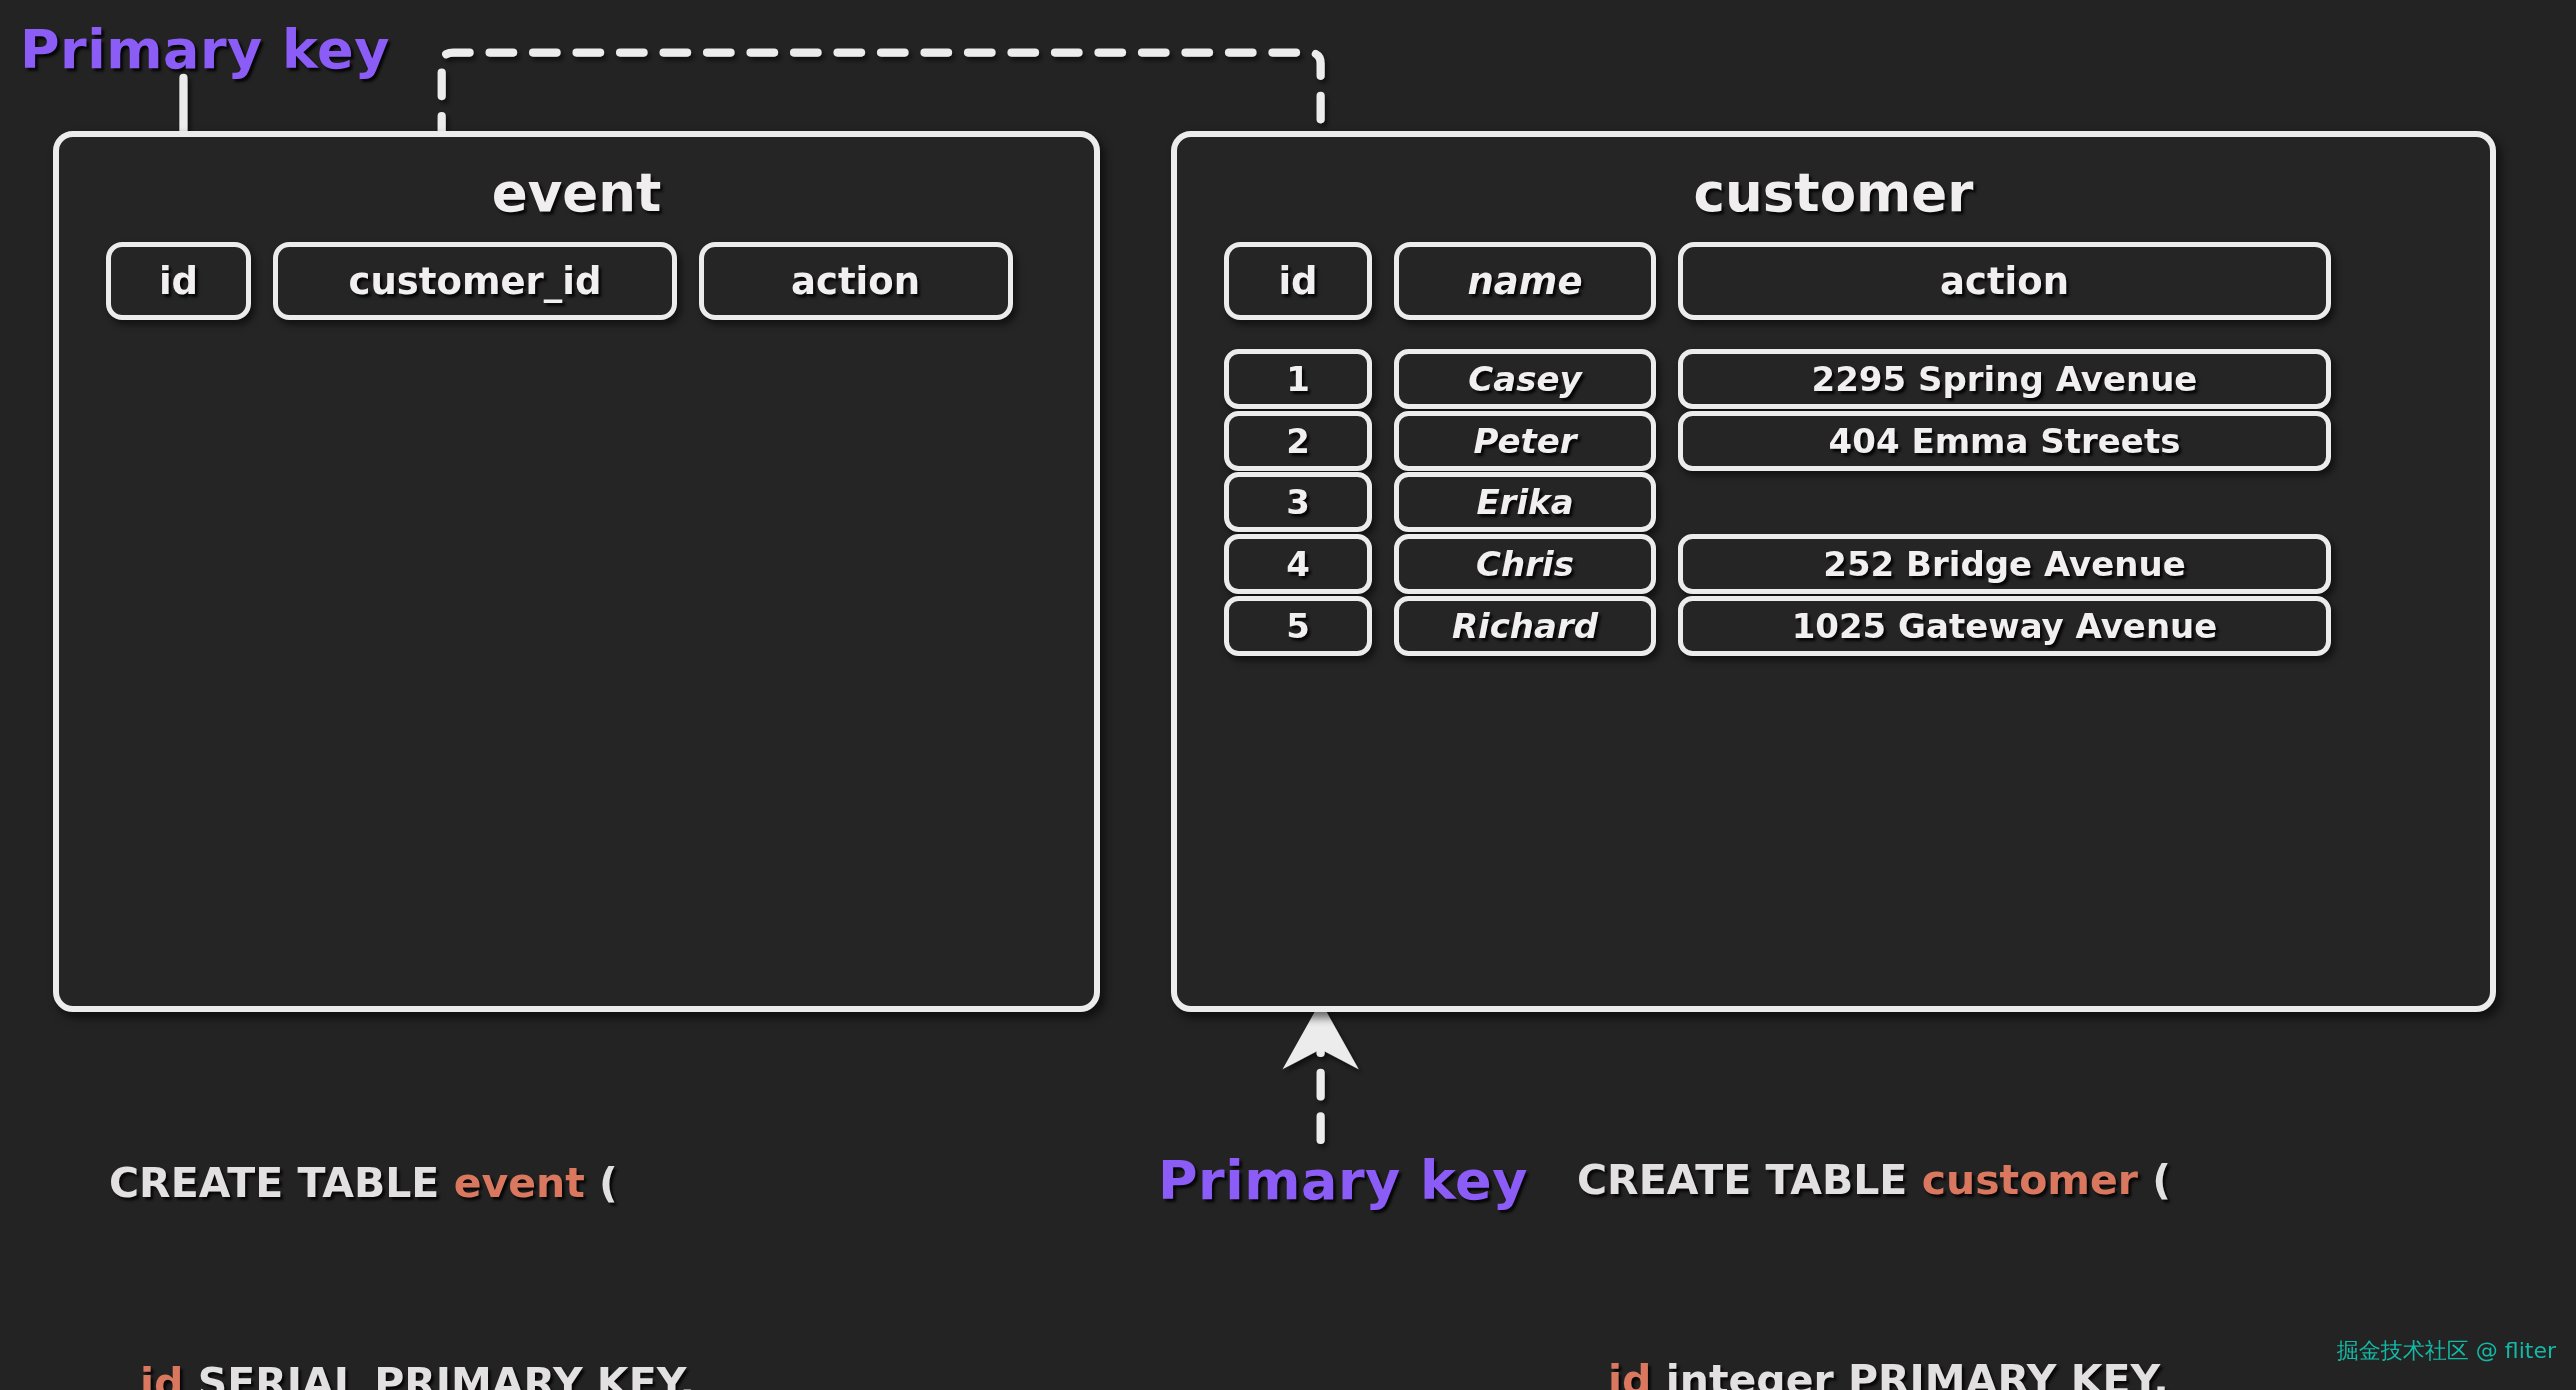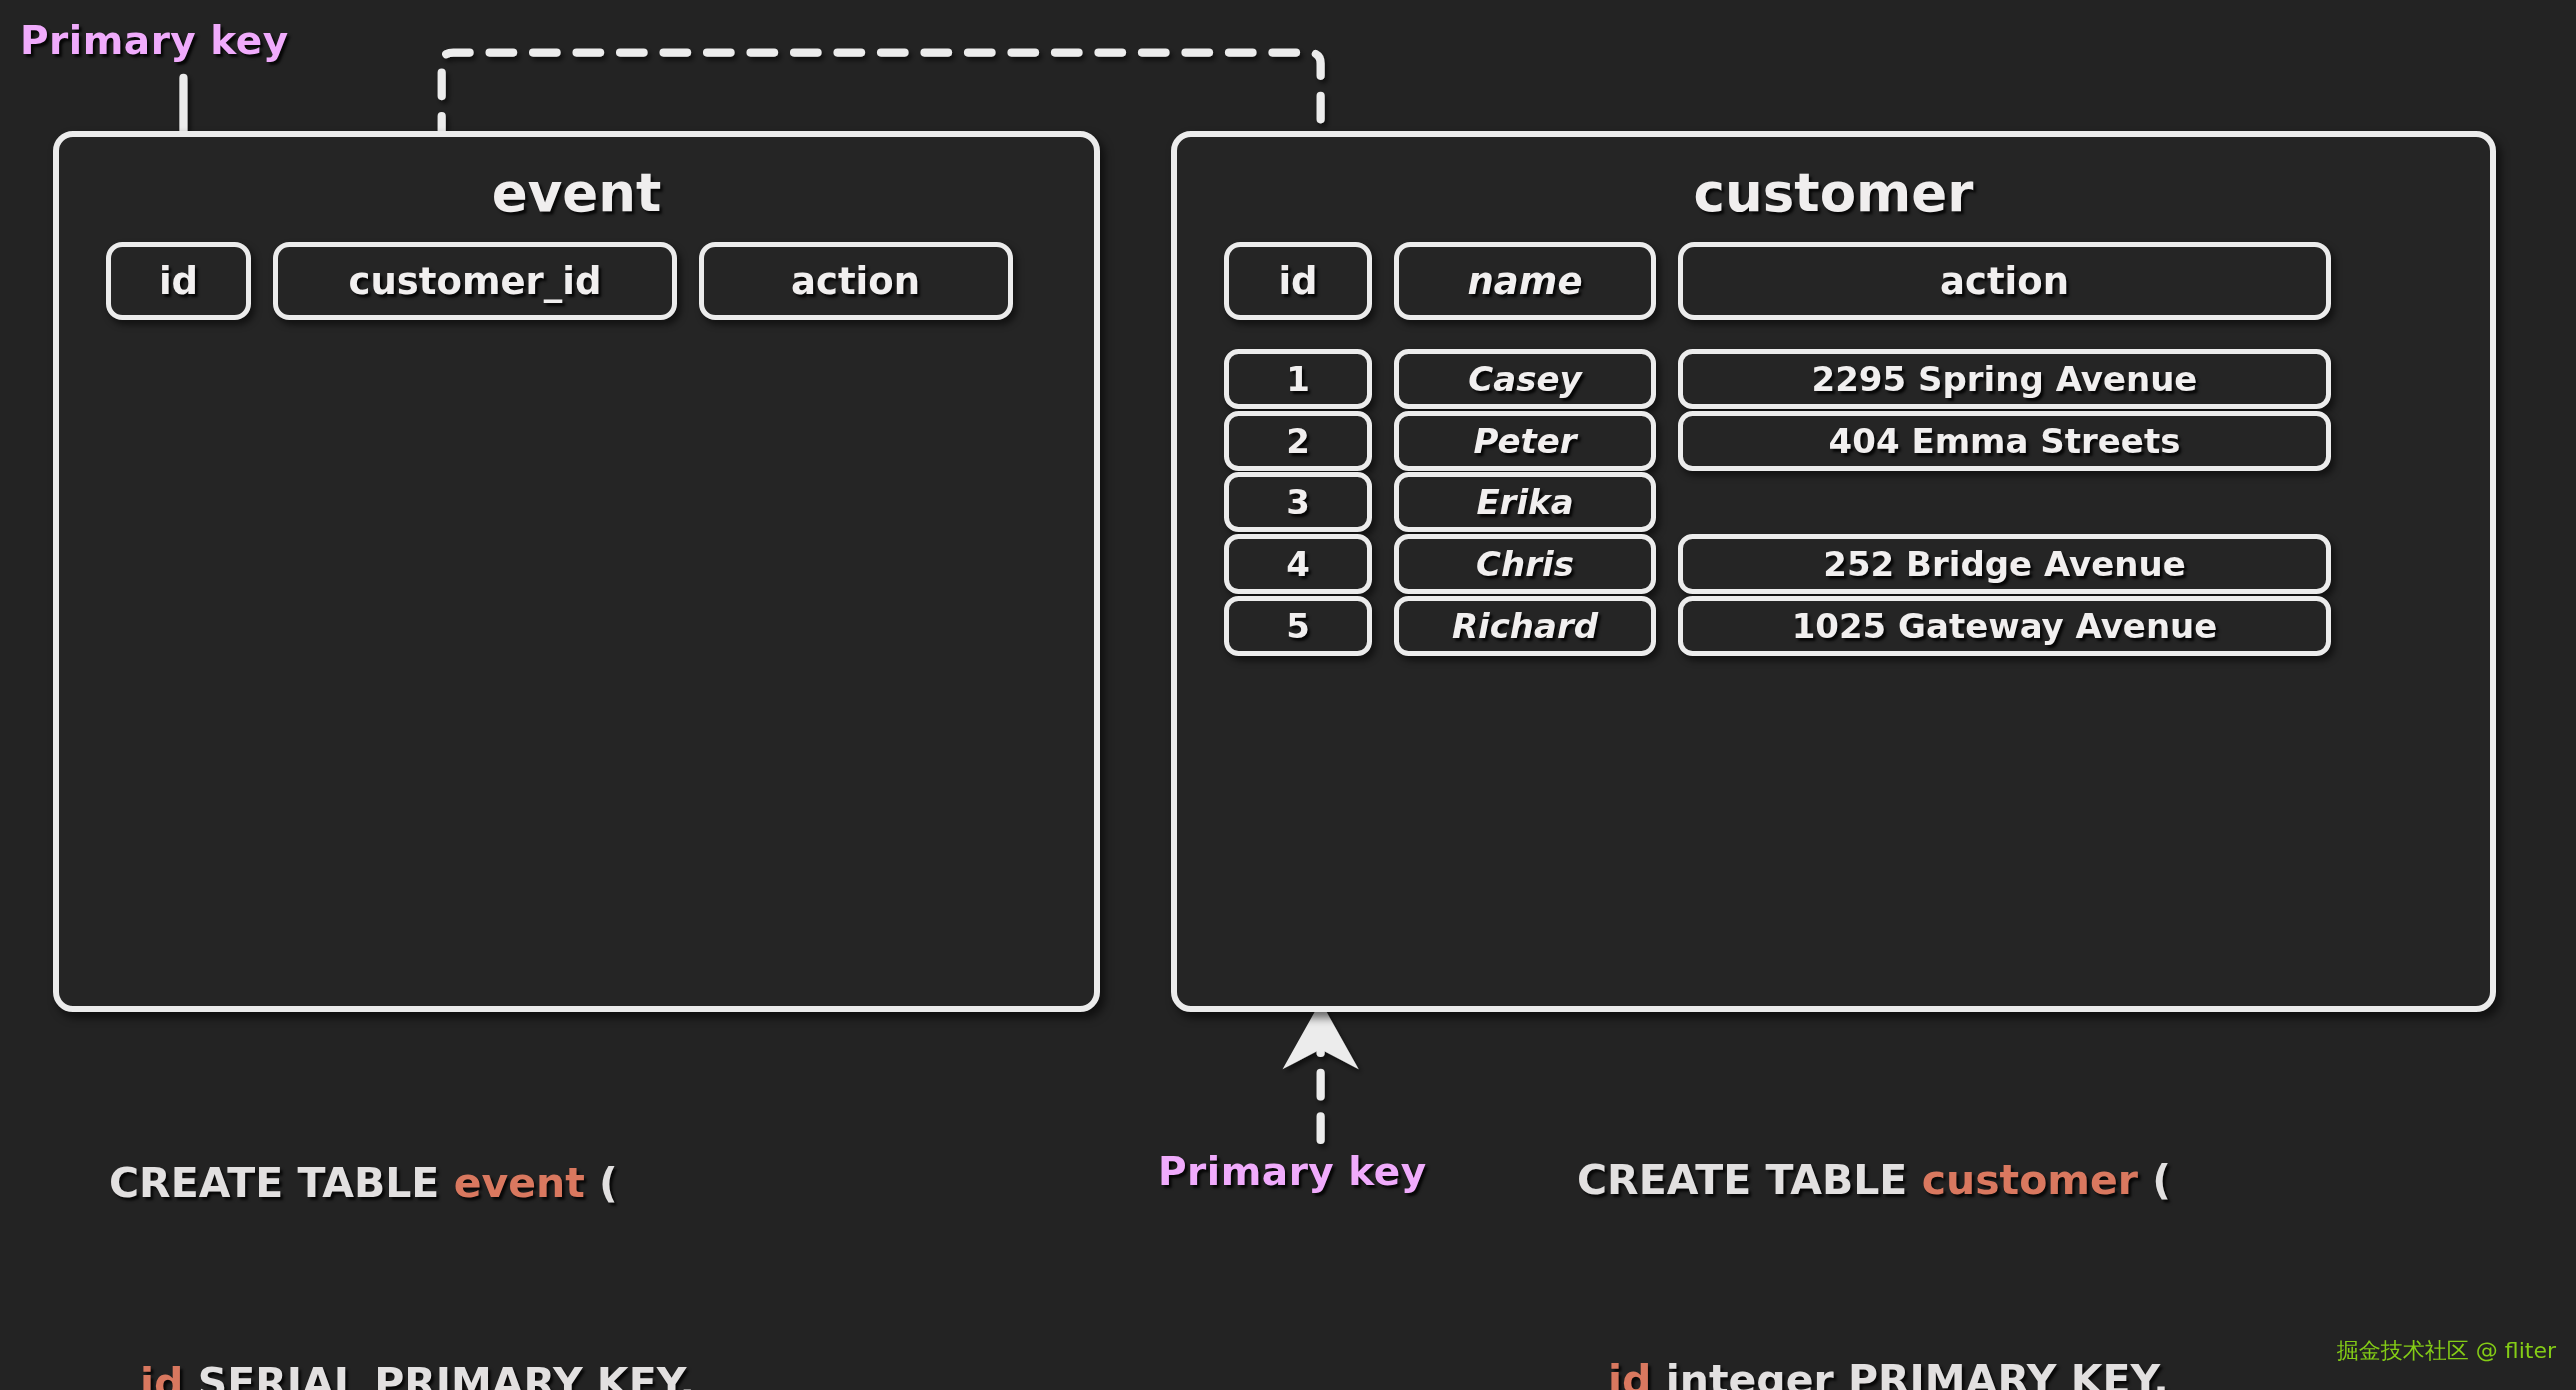--- a/index.html
+++ b/index.html
@@ -19,23 +19,23 @@
     width: 2576px;
     height: 1390px;
     background: #232323;
   }
 
   
   .annot-label {
     position: absolute;
     font-family: "DejaVu Sans", sans-serif;
     font-weight: 700;
-    font-size: 39px;
+    font-size: 54px;
     letter-spacing: 0.5px;
-    color: #f0abfc;
+    color: #8b5cf6;
     text-shadow: 2.7px 2.7px 2.7px rgba(0,0,0,0.85);
     white-space: nowrap;
   }
   #pk-top   { left: 20px;   top: 18px; }
   #pk-bottom{ left: 1158px; top: 1149px; }
 
   
   .table-card {
     position: absolute;
     border: 6.3px solid #ececec;
@@ -132,21 +132,21 @@
   .ident { color: #d9785f; }
   .indent { display: inline-block; width: 31px; }
 
   
   #watermark {
     position: absolute;
     right: 20px;
     bottom: 23.6px;
     font-family: "DejaVu Sans", sans-serif;
     font-size: 22px;
-    color: #84cc16;
+    color: #14b8a6;
     white-space: nowrap;
   }
 </style>
 </head>
 <body>
 
 <div id="stage">
 
   <svg id="connectors" viewBox="0 0 2842 1534" xmlns="http://www.w3.org/2000/svg">
     <defs>

